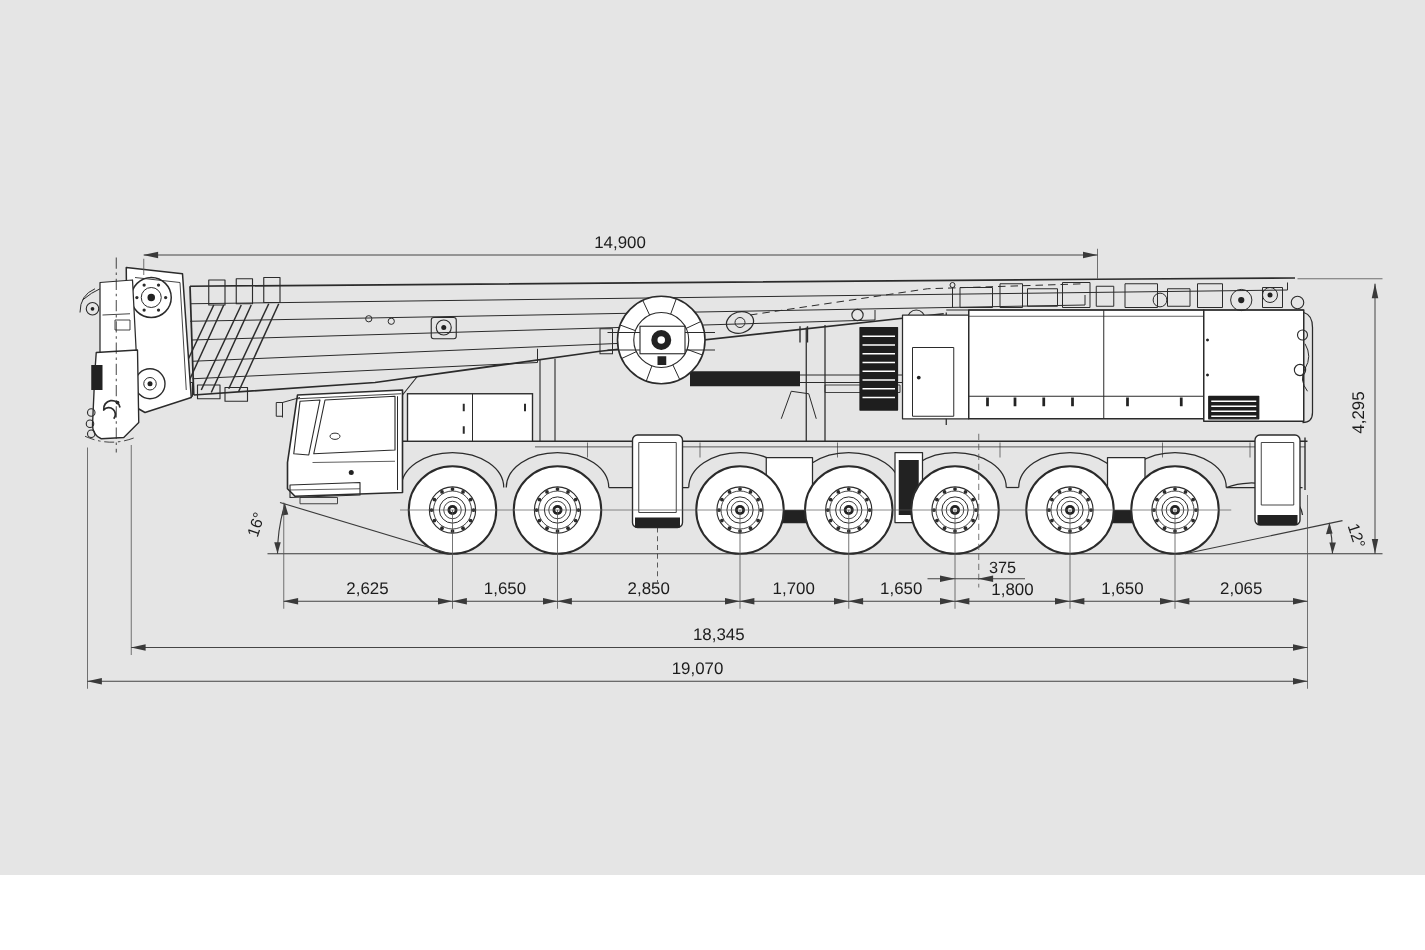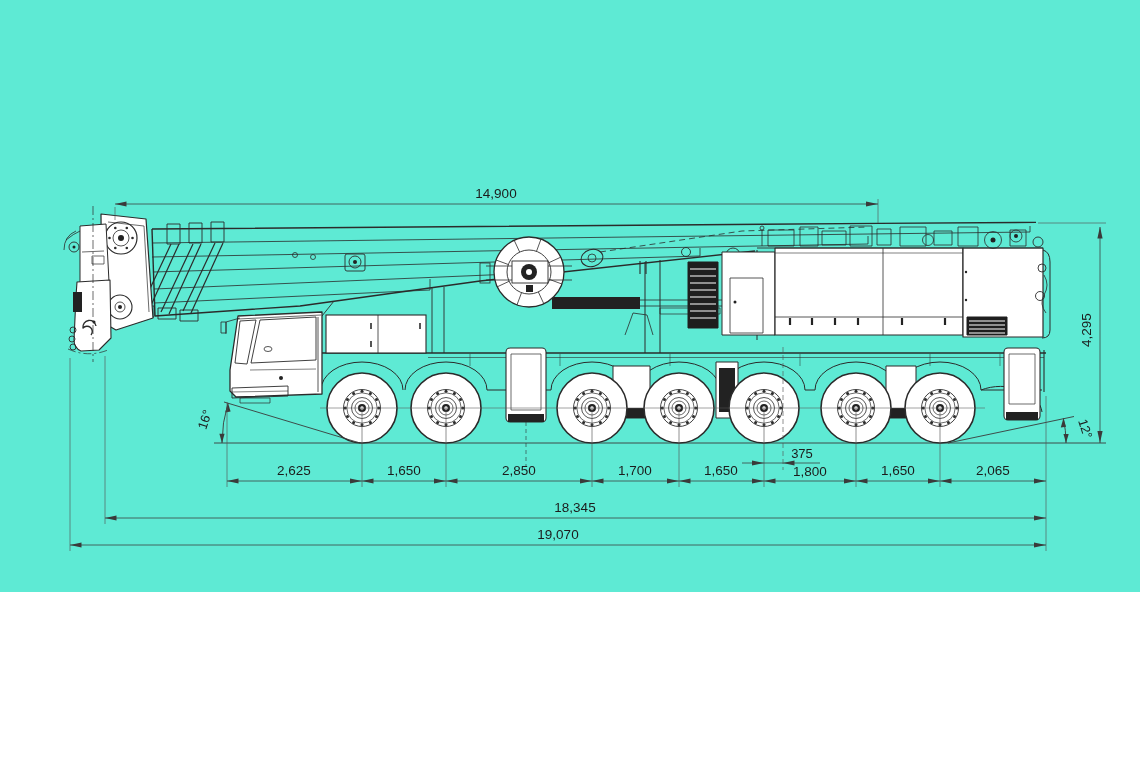--- a/index.html
+++ b/index.html
@@ -1,16 +1,16 @@
 <!DOCTYPE html>
 <html><head>
 <meta charset="utf-8">
 <style>
   html,body{margin:0;padding:0;background:#ffffff;}
-  .stage{position:relative;width:1140px;height:592px;background:#5eead4;overflow:hidden;
+  .stage{position:relative;width:1140px;height:700px;background:#e5e5e5;overflow:hidden;
          font-family:"Liberation Sans",sans-serif;}
   svg{position:absolute;left:0;top:0;}
   .dim-text{font-family:"Liberation Sans",sans-serif;font-size:13.5px;fill:#1c1c1c;}
   .dim-text-sm{font-family:"Liberation Sans",sans-serif;font-size:13px;fill:#1c1c1c;}
 </style>
 </head>
 <body>
 
 <div class="stage">
 <svg width="1140" height="760" viewBox="0 0 1140 760">

